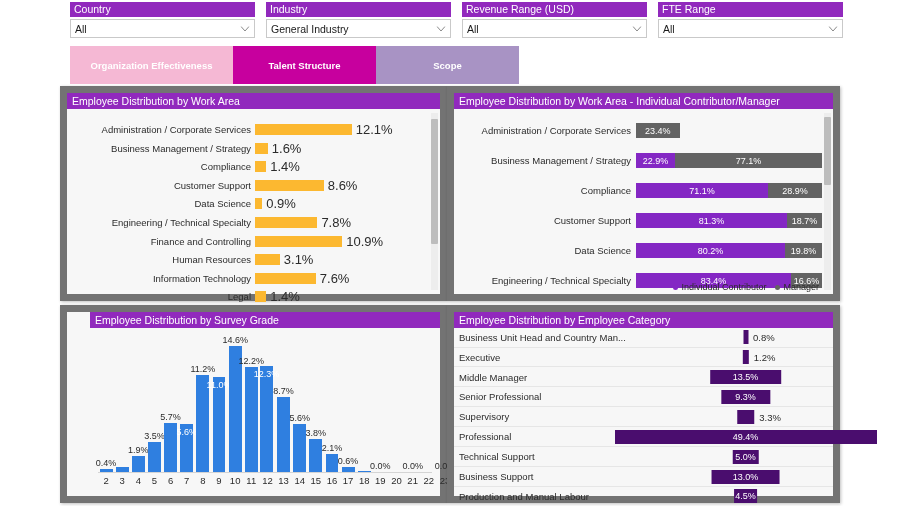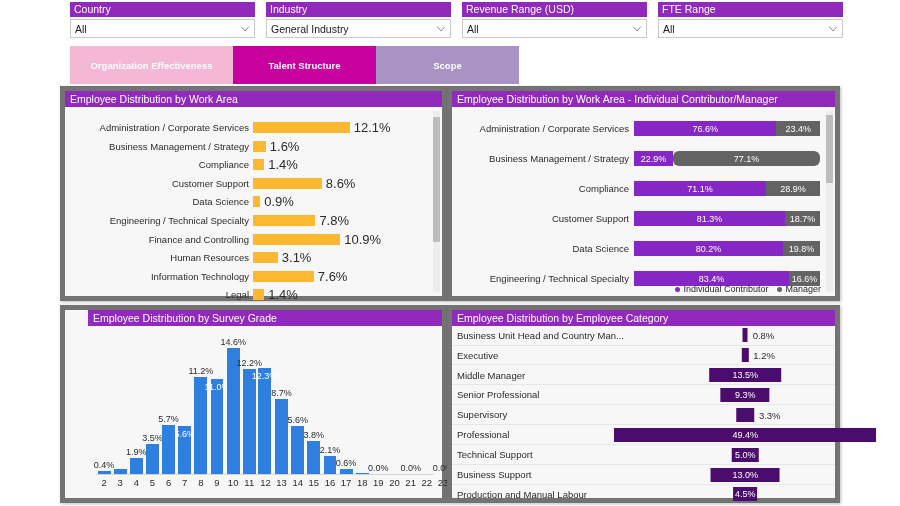--- a/index.html
+++ b/index.html
@@ -39,21 +39,21 @@
     color: #ffffff; font-size: 9.5px; font-weight: bold; cursor: pointer;
     white-space: nowrap; padding: 0 8px;
   }
   .tab.t0 { width: 143px; background: #c7009e; }
   .tab.t1 { width: 163px; background: #f5b8d4; }
   .tab.t2 { width: 143px; background: #a893c4; }
 
   
   .panel {
     position: absolute; background: #f7f7f7;
-    border: 5px solid #737373; box-shadow: 1px 1px 3px rgba(0,0,0,.25);
+    border: 7px solid #737373; box-shadow: 1px 1px 3px rgba(0,0,0,.25);
   }
   .panel-head {
     height: 16px; background: #9129bd; color: #ffffff;
     font-size: 10.5px; line-height: 16px; padding-left: 5px;
     white-space: nowrap; overflow: hidden;
   }
   .panel-body { position: relative; width: 100%; height: calc(100% - 16px); }
 
   #p-workarea { left: 60px; top: 86px; width: 387px; height: 215px; }
   #p-icmgr    { left: 447px; top: 86px; width: 393px; height: 215px; }
@@ -242,35 +242,32 @@
     </div>
   </div>
 
   <div class="panel" id="p-icmgr">
     <div class="panel-head">Employee Distribution by Work Area - Individual Contributor/Manager</div>
     <div class="panel-body">
       <div id="im-rows">
           <div class="srow" style="top: 12px;">
             <div class="slabel">Administration / Corporate Services</div>
             <div class="strack" style="width: 186px;">
-              <div class="sseg ic" style="width: 142.476px;">
-                <span>76.6%</span>
-              </div>
               <div class="sseg mg" style="width: 43.524px;">
                 <span>23.4%</span>
               </div>
             </div>
           </div>
           <div class="srow" style="top: 42px;">
             <div class="slabel">Business Management / Strategy</div>
             <div class="strack" style="width: 186px;">
               <div class="sseg ic" style="width: 42.594px;">
                 <span>22.9%</span>
               </div>
-              <div class="sseg mg" style="width: 161px; border-radius: 6px;">
+              <div class="sseg mg" style="width: 161px;">
                 <span>77.1%</span>
               </div>
             </div>
           </div>
           <div class="srow" style="top: 72px;">
             <div class="slabel">Compliance</div>
             <div class="strack" style="width: 186px;">
               <div class="sseg ic" style="width: 132.246px;">
                 <span>71.1%</span>
               </div>

